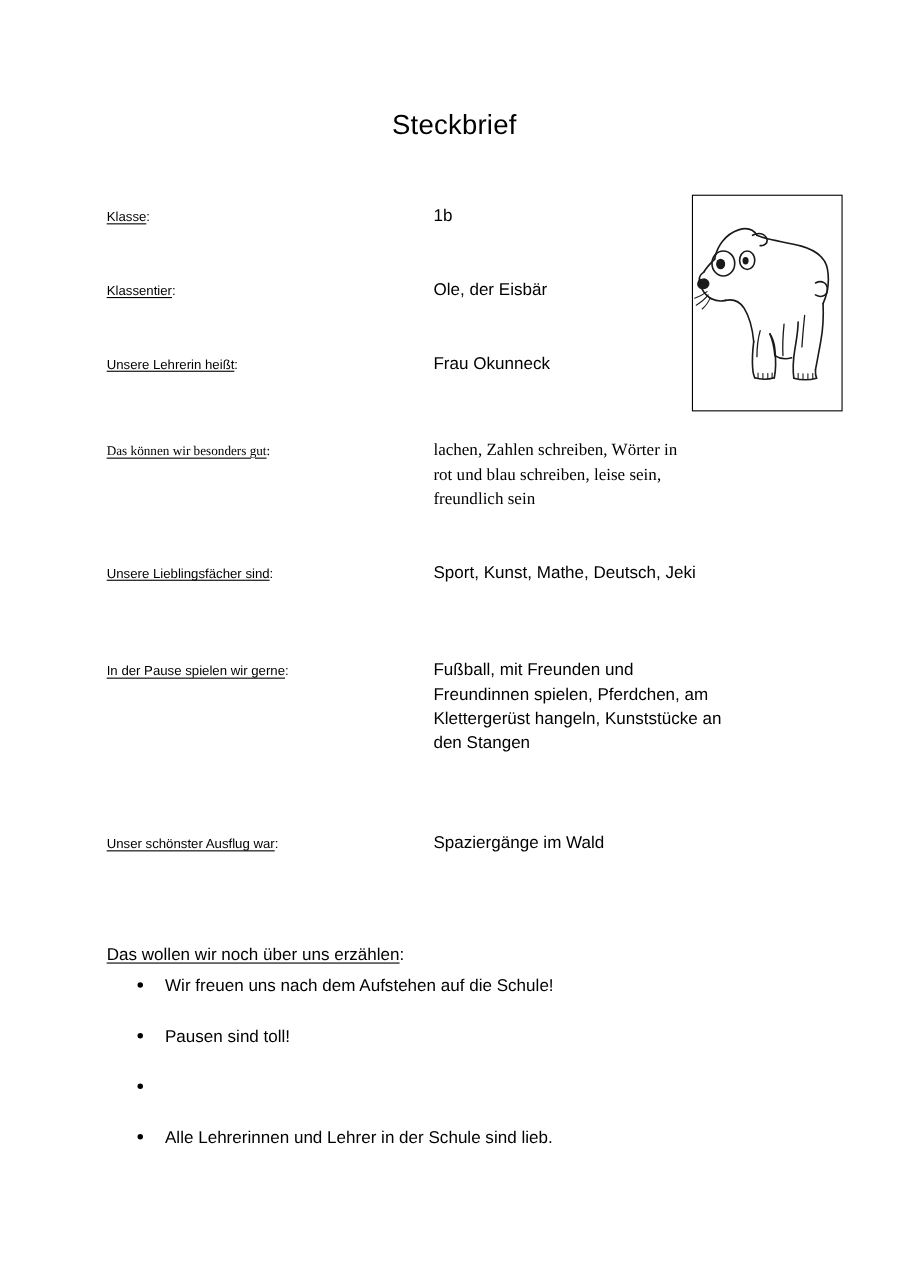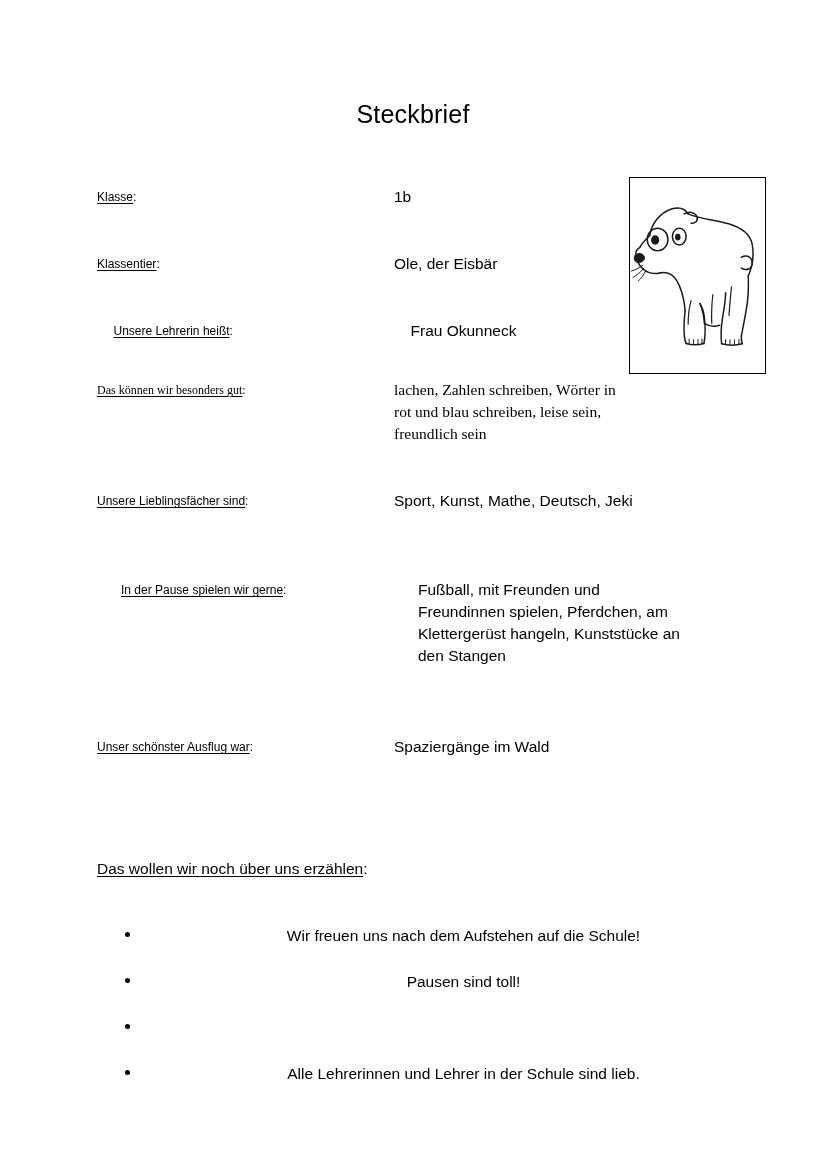--- a/index.html
+++ b/index.html
@@ -81,27 +81,26 @@
     line-height: 22px;
   }
   .closing .u {
     text-decoration: underline;
     text-underline-offset: 2px;
     text-decoration-thickness: 1px;
   }
 
   .bullets {
     position: absolute;
-    top: 925px;
+    top: 886px;
     left: 97px;
     width: 680px;
     margin: 0;
     padding: 0;
     list-style: none;
-    text-align: center;
   }
   .bullets li {
     position: relative;
     padding-left: 53px;
     height: 46px;
     font-size: 15.5px;
     line-height: 22px;
     white-space: nowrap;
   }
   .bullets li .dot {
@@ -148,41 +147,41 @@
         <div class="field-value">
           <span class="vline">1b</span>
         </div>
       </div>
       <div class="field-row" style="margin-bottom: 45px;">
         <div class="field-label"><span class="u">Klassentier</span><span>:</span></div>
         <div class="field-value">
           <span class="vline">Ole, der Eisbär</span>
         </div>
       </div>
-      <div class="field-row" style="margin-bottom: 37px; justify-content: center;">
+      <div class="field-row" style="margin-bottom: 57px;">
         <div class="field-label"><span class="u">Unsere Lehrerin heißt</span><span>:</span></div>
         <div class="field-value">
           <span class="vline">Frau Okunneck</span>
         </div>
       </div>
       <div class="field-row" style="margin-bottom: 45px; font-family: Liberation Serif, serif;">
         <div class="field-label"><span class="u">Das können wir besonders gut</span><span>:</span></div>
         <div class="field-value">
           <span class="vline">lachen, Zahlen schreiben, Wörter in</span>
           <span class="vline">rot und blau schreiben, leise sein,</span>
           <span class="vline">freundlich sein</span>
         </div>
       </div>
       <div class="field-row" style="margin-bottom: 67px;">
         <div class="field-label"><span class="u">Unsere Lieblingsfächer sind</span><span>:</span></div>
         <div class="field-value">
           <span class="vline">Sport, Kunst, Mathe, Deutsch, Jeki</span>
         </div>
       </div>
-      <div class="field-row" style="margin-bottom: 69px; margin-left: 24px;">
+      <div class="field-row" style="margin-bottom: 69px;">
         <div class="field-label"><span class="u">In der Pause spielen wir gerne</span><span>:</span></div>
         <div class="field-value">
           <span class="vline">Fußball, mit Freunden und</span>
           <span class="vline">Freundinnen spielen, Pferdchen, am</span>
           <span class="vline">Klettergerüst hangeln, Kunststücke an</span>
           <span class="vline">den Stangen</span>
         </div>
       </div>
       <div class="field-row">
         <div class="field-label"><span class="u">Unser schönster Ausflug war</span><span>:</span></div>

